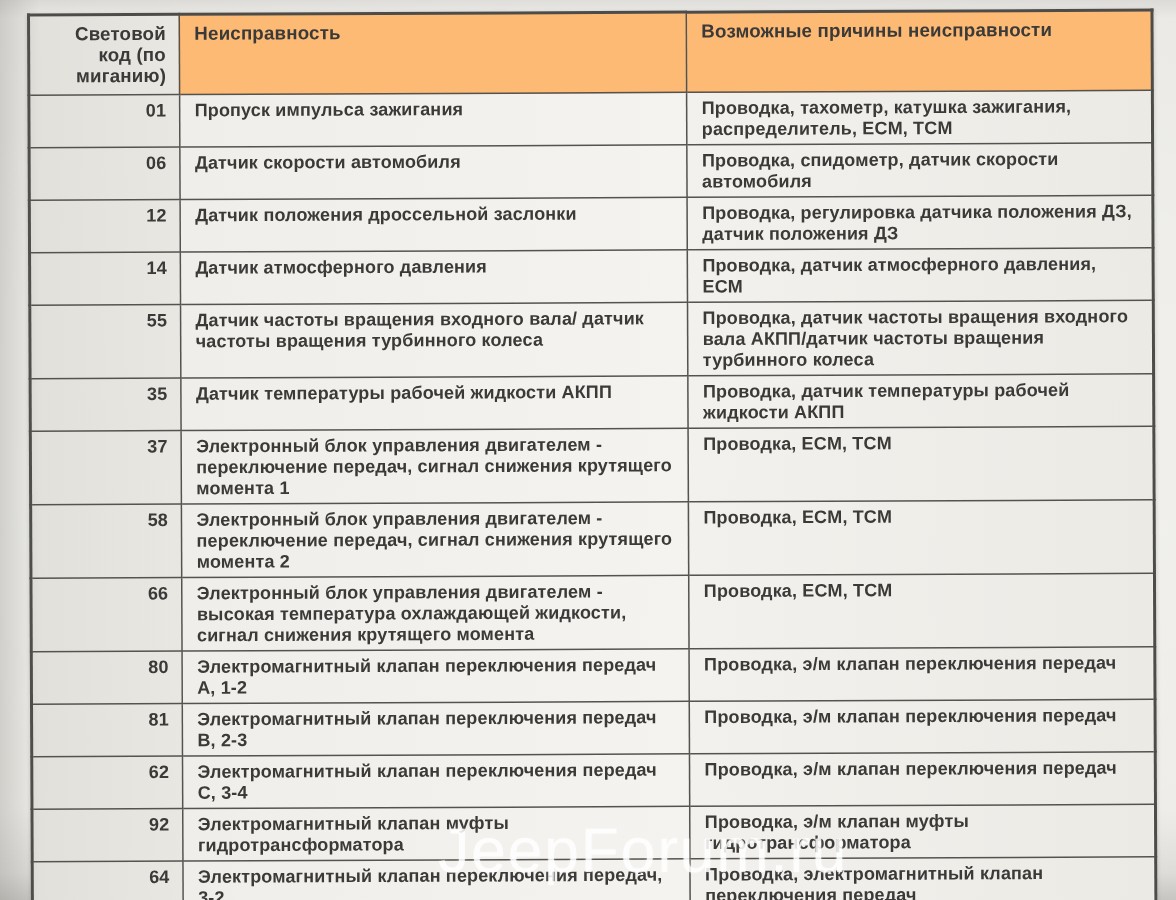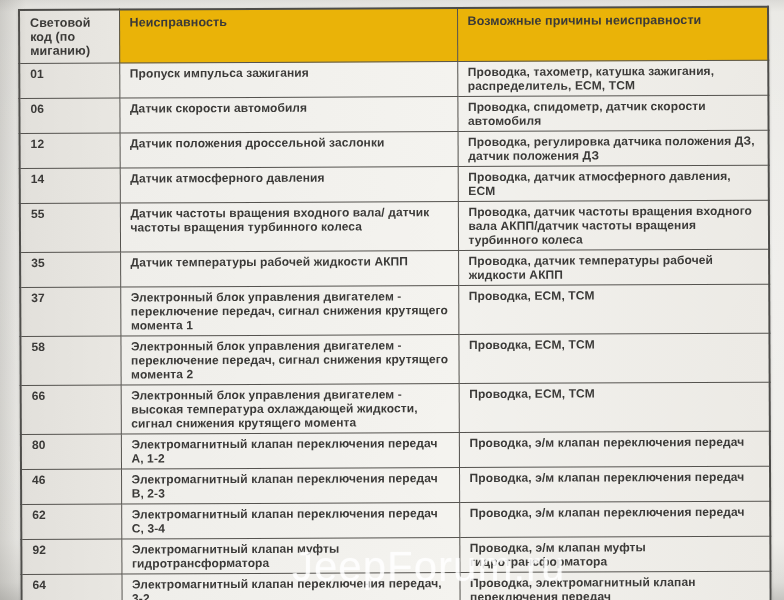--- a/index.html
+++ b/index.html
@@ -47,28 +47,29 @@
     line-height: 14px;
     font-weight: 700;
     color: #3b3a38;
     padding: 3px 8px 3px 10px;
     letter-spacing: 0.1px;
   }
   th { font-size: 12.5px; padding-top: 5px; padding-bottom: 5px; }
   
   td.code-cell, th.code-head {
     background: linear-gradient(90deg, #e2e0db, #e9e7e2);
+    text-align: right;
   }
   td.fault-cell, th.fault-head {
     background: linear-gradient(90deg, #efeeea, #f4f3ef);
   }
   td.cause-cell, th.cause-head {
     background: linear-gradient(90deg, #f2f1ed, #eceae5);
   }
-  th.fault-head, th.cause-head { background: #eab308; margin-left: 46px; }
+  th.fault-head, th.cause-head { background: #fdba74; margin-left: 46px; }
   .watermark {
     position: absolute;
     left: 292px; top: 543px;
     z-index: 10;
     font-size: 42px;
     font-weight: 400;
     color: rgba(255,255,255,0.80);
     letter-spacing: 1px;
     text-shadow: 0 0 2px rgba(255,255,255,0.35);
     pointer-events: none;
@@ -137,21 +138,21 @@
         <td class="code-cell">66</td>
         <td class="fault-cell">Электронный блок управления двигателем - высокая температура охлаждающей жидкости, сигнал снижения крутящего момента</td>
         <td class="cause-cell">Проводка, ECM, TCM</td>
       </tr>
       <tr>
         <td class="code-cell">80</td>
         <td class="fault-cell">Электромагнитный клапан переключения передач А, 1-2</td>
         <td class="cause-cell">Проводка, э/м клапан переключения передач</td>
       </tr>
       <tr>
-        <td class="code-cell">46</td>
+        <td class="code-cell">81</td>
         <td class="fault-cell">Электромагнитный клапан переключения передач В, 2-3</td>
         <td class="cause-cell">Проводка, э/м клапан переключения передач</td>
       </tr>
       <tr>
         <td class="code-cell">62</td>
         <td class="fault-cell">Электромагнитный клапан переключения передач С, 3-4</td>
         <td class="cause-cell">Проводка, э/м клапан переключения передач</td>
       </tr>
       <tr>
         <td class="code-cell">92</td>

